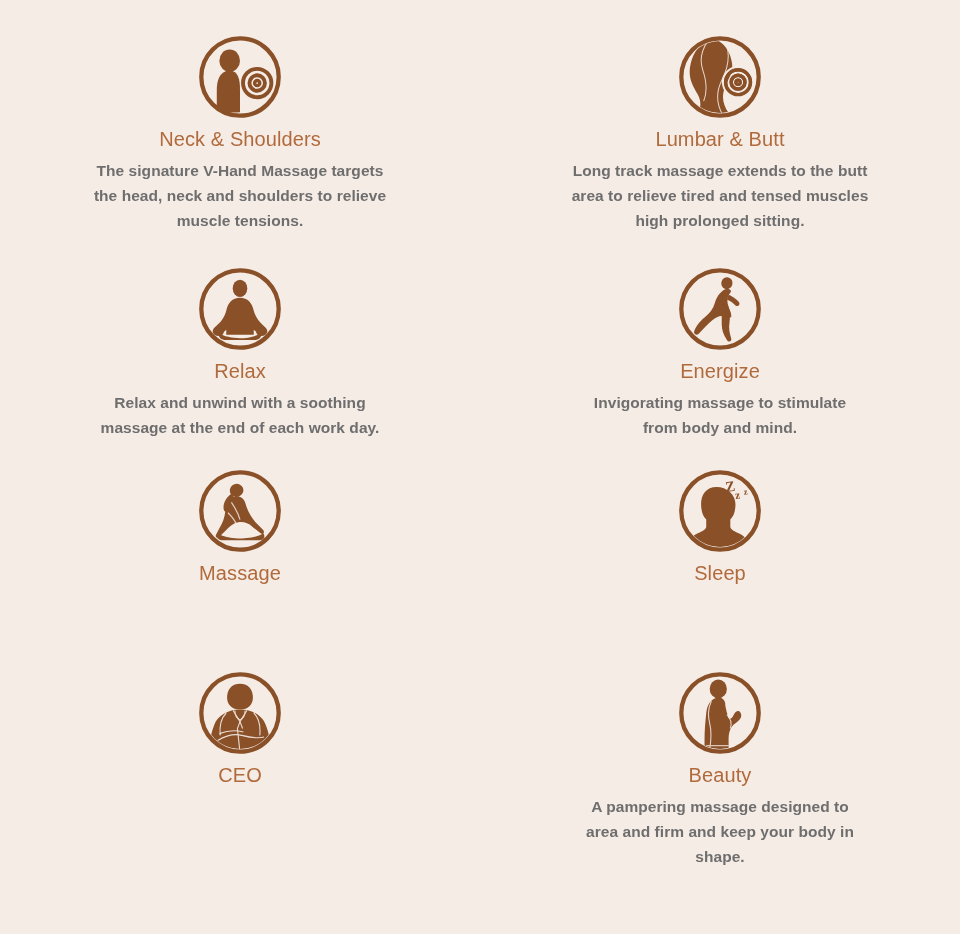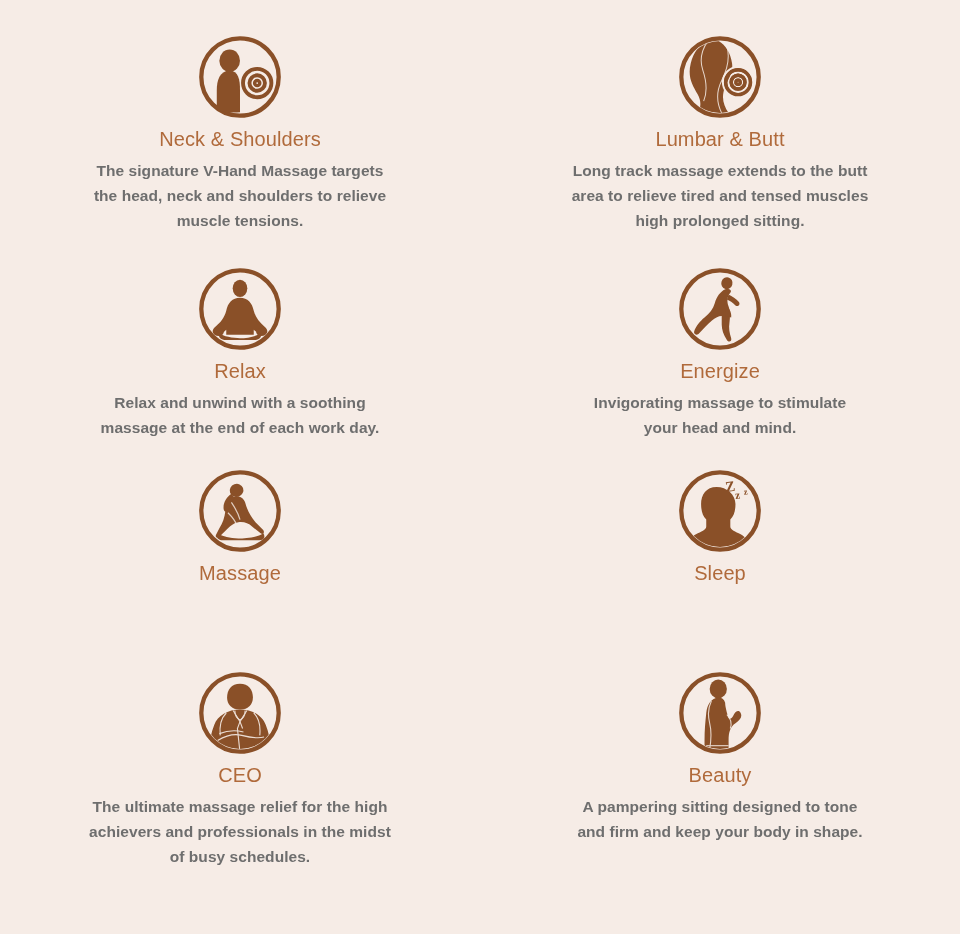--- a/index.html
+++ b/index.html
@@ -139,21 +139,21 @@
         <circle cx="50" cy="50" r="45" fill="none" stroke="#8a5028" stroke-width="5"></circle>
         <g fill="#8a5028">
           <ellipse cx="58" cy="20" rx="6.5" ry="7" transform="rotate(15 58 20)"></ellipse>
           <path d="M56 27 C50 30 46 36 44 43 C42 50 38 55 32 60 C27 64 22 70 20 76 C19 79 22 81 25 79 C30 74 36 67 41 63 C45 60 48 58 52 58 L52 68 C52 74 54 80 58 86 C60 89 64 88 63 84 C61 78 60 72 61 66 C62 59 62 52 60 47 C58 42 58 35 62 31 C64 29 62 26 56 27 Z"></path>
           <path d="M60 33 C64 35 69 38 72 42 C74 45 71 48 68 46 C65 43 61 40 58 39 Z"></path>
           <path d="M56 44 C60 48 64 54 63 60 L56 58 C57 53 56 48 54 45 Z"></path>
         </g>
       </svg>
     </span>
     <h3 class="feature-title">Energize</h3>
-    <p class="feature-desc">Invigorating massage to stimulate your head and mind.</p>
+    <p class="feature-desc">Invigorating massage to stimulate from body and mind.</p>
   </div>
 
   <div class="feature-card col-left">
     <span class="icon-wrap">
       <svg viewBox="0 0 100 100" xmlns="http://www.w3.org/2000/svg">
         <circle cx="50" cy="50" r="45" fill="none" stroke="#8a5028" stroke-width="5"></circle>
         <g fill="#8a5028">
           <ellipse cx="46" cy="26" rx="8" ry="7.5" transform="rotate(-20 46 26)"></ellipse>
           <path d="M44 33 C38 36 34 43 33 50 C32 58 30 64 26 70 L22 78 C21 81 24 82 26 80 L34 72 C38 68 42 64 48 63 C54 62 60 64 64 68 L74 76 C77 78 79 75 77 72 L68 63 C62 56 58 48 56 40 C54 35 50 32 44 33 Z"></path>
           <path d="M40 30 C34 34 30 41 31 48 C32 52 36 52 37 48 C38 43 40 38 44 35 Z"></path>
@@ -206,21 +206,20 @@
           <path d="M34 50 C28 56 26 66 27 76"></path>
           <path d="M66 50 C72 56 74 66 73 76"></path>
           <path d="M24 82 C34 76 44 74 52 76 C60 78 70 80 78 78"></path>
           <path d="M26 74 C36 70 46 70 54 72"></path>
           <path d="M44 47 C44 52 46 56 50 58"></path>
           <path d="M56 47 C56 52 54 56 50 58"></path>
         </g>
       </svg>
     </span>
     <h3 class="feature-title">CEO</h3>
-    <p class="feature-desc desc-wide">The ultimate massage relief for the high achievers and professionals in the midst of busy schedules.</p>
   </div>
 
   <div class="feature-card col-right">
     <span class="icon-wrap">
       <svg viewBox="0 0 100 100" xmlns="http://www.w3.org/2000/svg">
         <circle cx="50" cy="50" r="45" fill="none" stroke="#8a5028" stroke-width="5"></circle>
         <clipPath id="beautyClip">
             <circle cx="50" cy="50" r="42"></circle>
           </clipPath>
         <g clip-path="url(#beautyClip)" fill="#8a5028">
@@ -228,16 +227,16 @@
           <path d="M48 32 C40 33 35 40 34 50 C33 60 32 70 32 82 L32 96 L60 96 L60 82 C60 72 62 66 68 62 C74 58 76 54 74 50 C72 46 68 48 66 52 C64 56 62 58 60 56 C58 50 56 42 56 38 C55 34 52 32 48 32 Z"></path>
         </g>
         <g clip-path="url(#beautyClip)" fill="none" stroke="#f6ece6" stroke-width="1.3" opacity="0.85">
           <path d="M40 36 C36 44 36 54 38 62 C40 70 40 80 38 92"></path>
           <path d="M58 52 C62 56 64 62 62 68"></path>
           <path d="M34 88 L60 88"></path>
         </g>
       </svg>
     </span>
     <h3 class="feature-title">Beauty</h3>
-    <p class="feature-desc">A pampering sitting designed to tone and firm and keep your body in shape.</p>
+    <p class="feature-desc">A pampering massage designed to area and firm and keep your body in shape.</p>
   </div>
 
 </div>
 
 </body></html>

